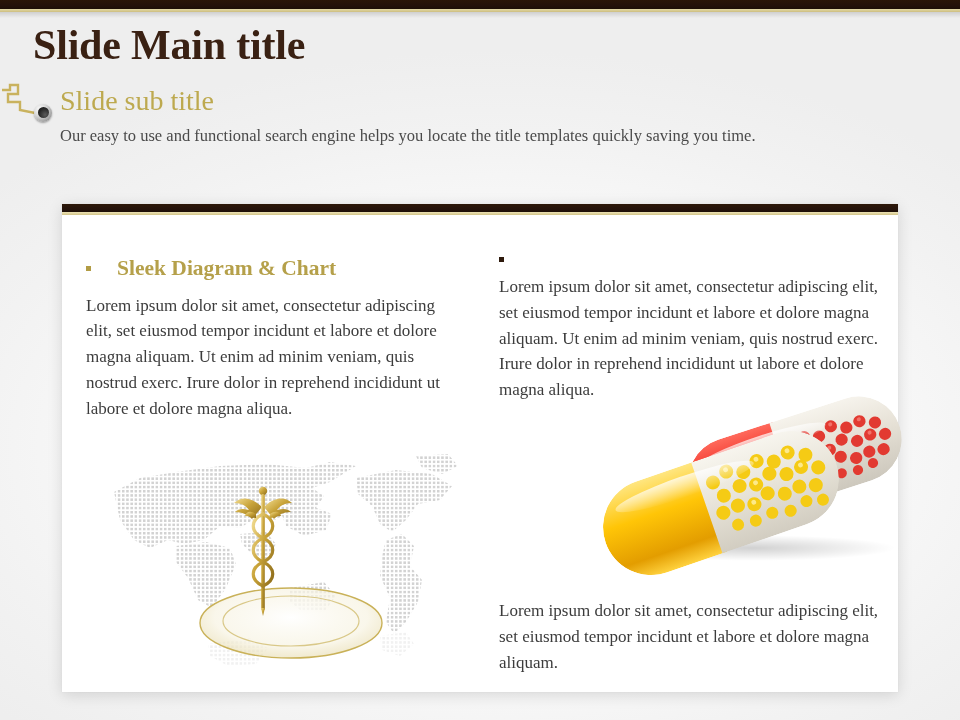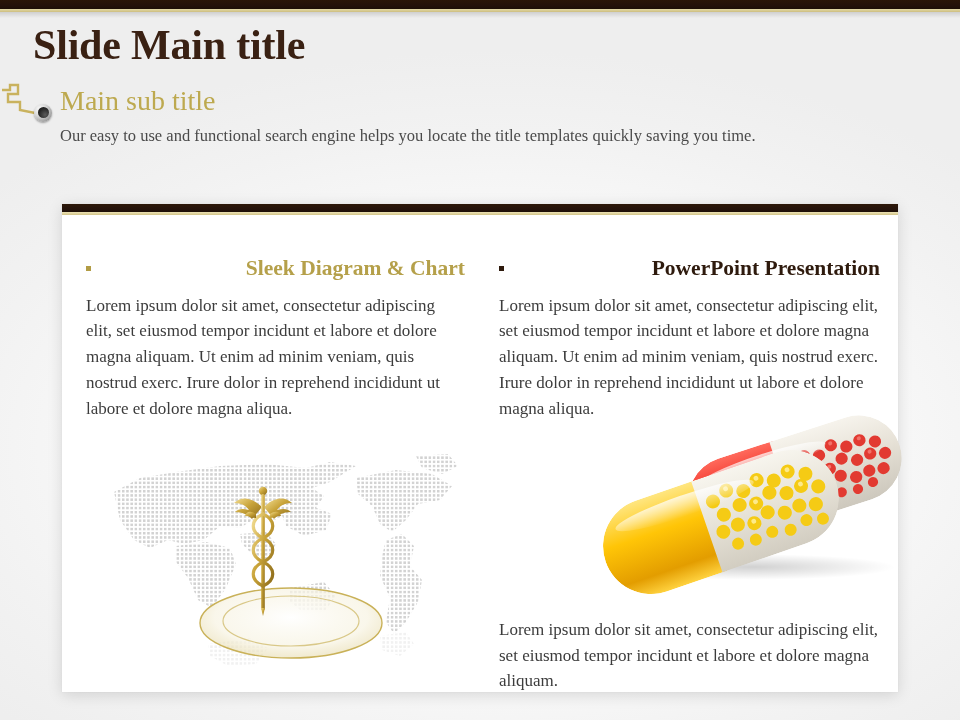--- a/index.html
+++ b/index.html
@@ -55,21 +55,21 @@
     box-shadow:0 3px 14px rgba(0,0,0,.13), 0 0 1px rgba(0,0,0,.08);
   }
   .card-bar-dark{position:absolute;left:0;top:0;width:836px;height:8px;background:linear-gradient(180deg,#2d1809 0%,#24120a 70%,#1c0e06 100%);}
   .card-bar-gold{position:absolute;left:0;top:8px;width:836px;height:3px;background:linear-gradient(180deg,#ece2b5 0%,#d2c488 100%);}
 
   .cols{position:absolute;left:0;top:11px;width:836px;height:477px;display:flex;}
   .col{position:relative;box-sizing:border-box;}
   .col-left{width:425px;padding:42px 22px 0 24px;}
   .col-right{width:411px;padding:42px 18px 0 12px;}
 
-  .col-head{display:flex;align-items:center;gap:13px;margin:0 0 12px 0;justify-content:space-between;}
+  .col-head{display:flex;align-items:center;gap:26px;margin:0 0 12px 0;}
   .bullet{width:5px;height:5px;background:#b29c45;flex:0 0 auto;display:inline-block;}
   .bullet.dark{background:#2e1a0d;}
   .col-title{font-size:21.5px;font-weight:bold;line-height:1.1;font-family:"Liberation Serif", serif;}
   .col-title.gold{color:#b5a04a;}
   .col-title.dark{color:#2e1a0d;}
   .col-body{font-size:17px;color:#3c3c3c;line-height:1.52;margin:0;}
   .col-body.second{margin-top:18px;}
 
   
   .map-wrap{position:relative;width:400px;height:250px;margin:26px 0 0 -6px;}
@@ -109,21 +109,21 @@
   <div class="topbar-shadow"></div>
 
   <div class="header">
 
     <svg class="deco" viewBox="0 0 60 45">
       <path d="M2 8 L10 8 L10 3 L18 3 L18 12 L8 12 L8 20 L20 20 L20 28 L40 32" fill="none" stroke="#c9b25e" stroke-width="2.4" stroke-linejoin="miter" stroke-linecap="butt"></path>
     </svg>
     <div class="knob"></div>
 
     <div class="main-title">Slide Main title</div>
-    <div class="sub-title">Main sub title</div>
+    <div class="sub-title">Slide sub title</div>
     <div class="header-desc">Our easy to use and functional search engine helps you locate the title templates quickly saving you time.</div>
   </div>
 
   <div class="card">
     <div class="card-bar-dark"></div>
     <div class="card-bar-gold"></div>
 
     <div class="cols">
 
       <div class="col col-left">
@@ -209,21 +209,20 @@
             <path d="M38 30 C44 26 48 28 49 32 C44 32 41 34 38 34 Z" fill="url(#goldg)"></path>
 
             <path d="M29 124 L33 124 L31 132 Z" fill="url(#goldg)"></path>
           </svg>
         </div>
       </div>
 
       <div class="col col-right">
         <div class="col-head">
           <span class="bullet dark"></span>
-          <span class="col-title dark">PowerPoint Presentation</span>
         </div>
         <p class="col-body">Lorem ipsum dolor sit amet, consectetur adipiscing elit, set eiusmod tempor incidunt et labore et dolore magna aliquam. Ut enim ad minim veniam, quis nostrud exerc. Irure dolor in reprehend incididunt ut labore et dolore magna aliqua.</p>
 
         <div class="pills-wrap">
           <div class="pill-shadow"></div>
 
           <div class="pill pill-red">
             <div class="cap-body">
               <div class="cap-left red-left"></div>
               <div class="cap-right red-right">

